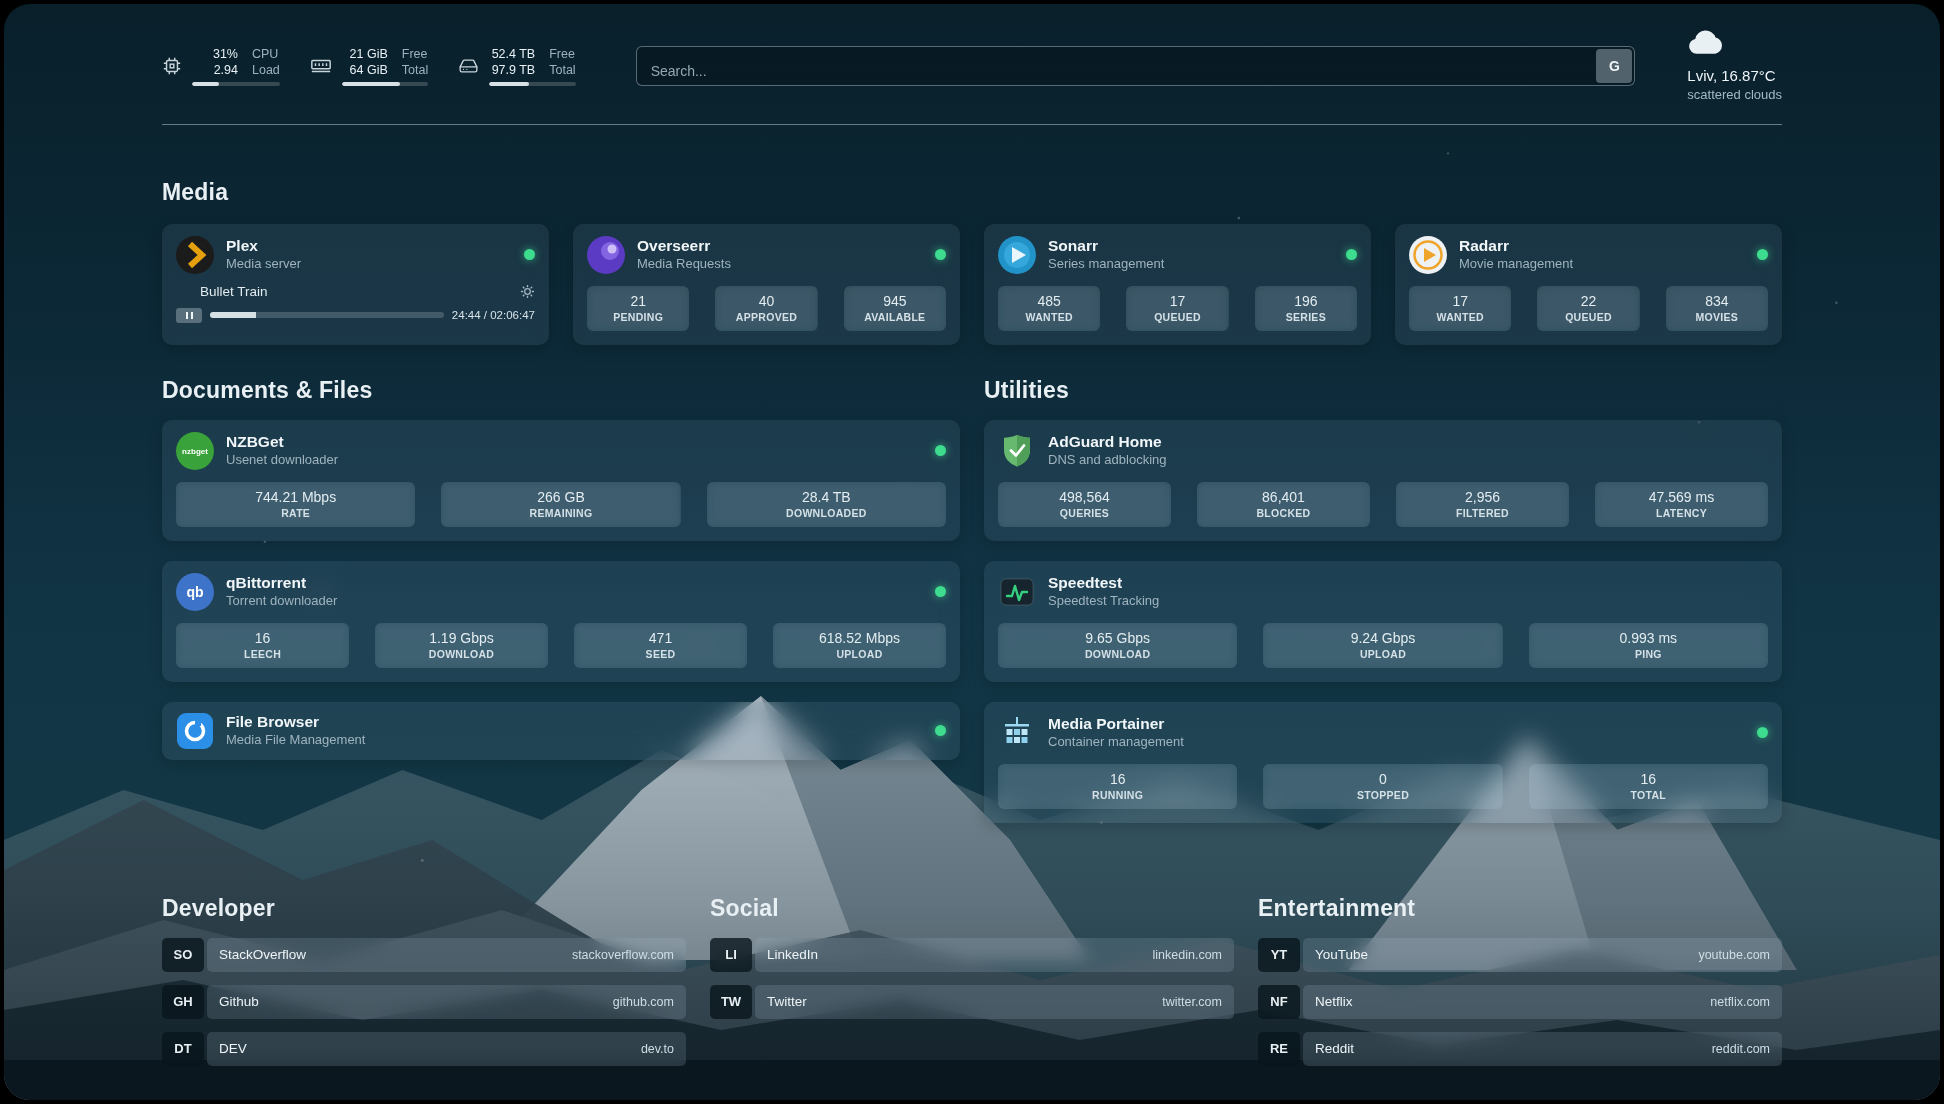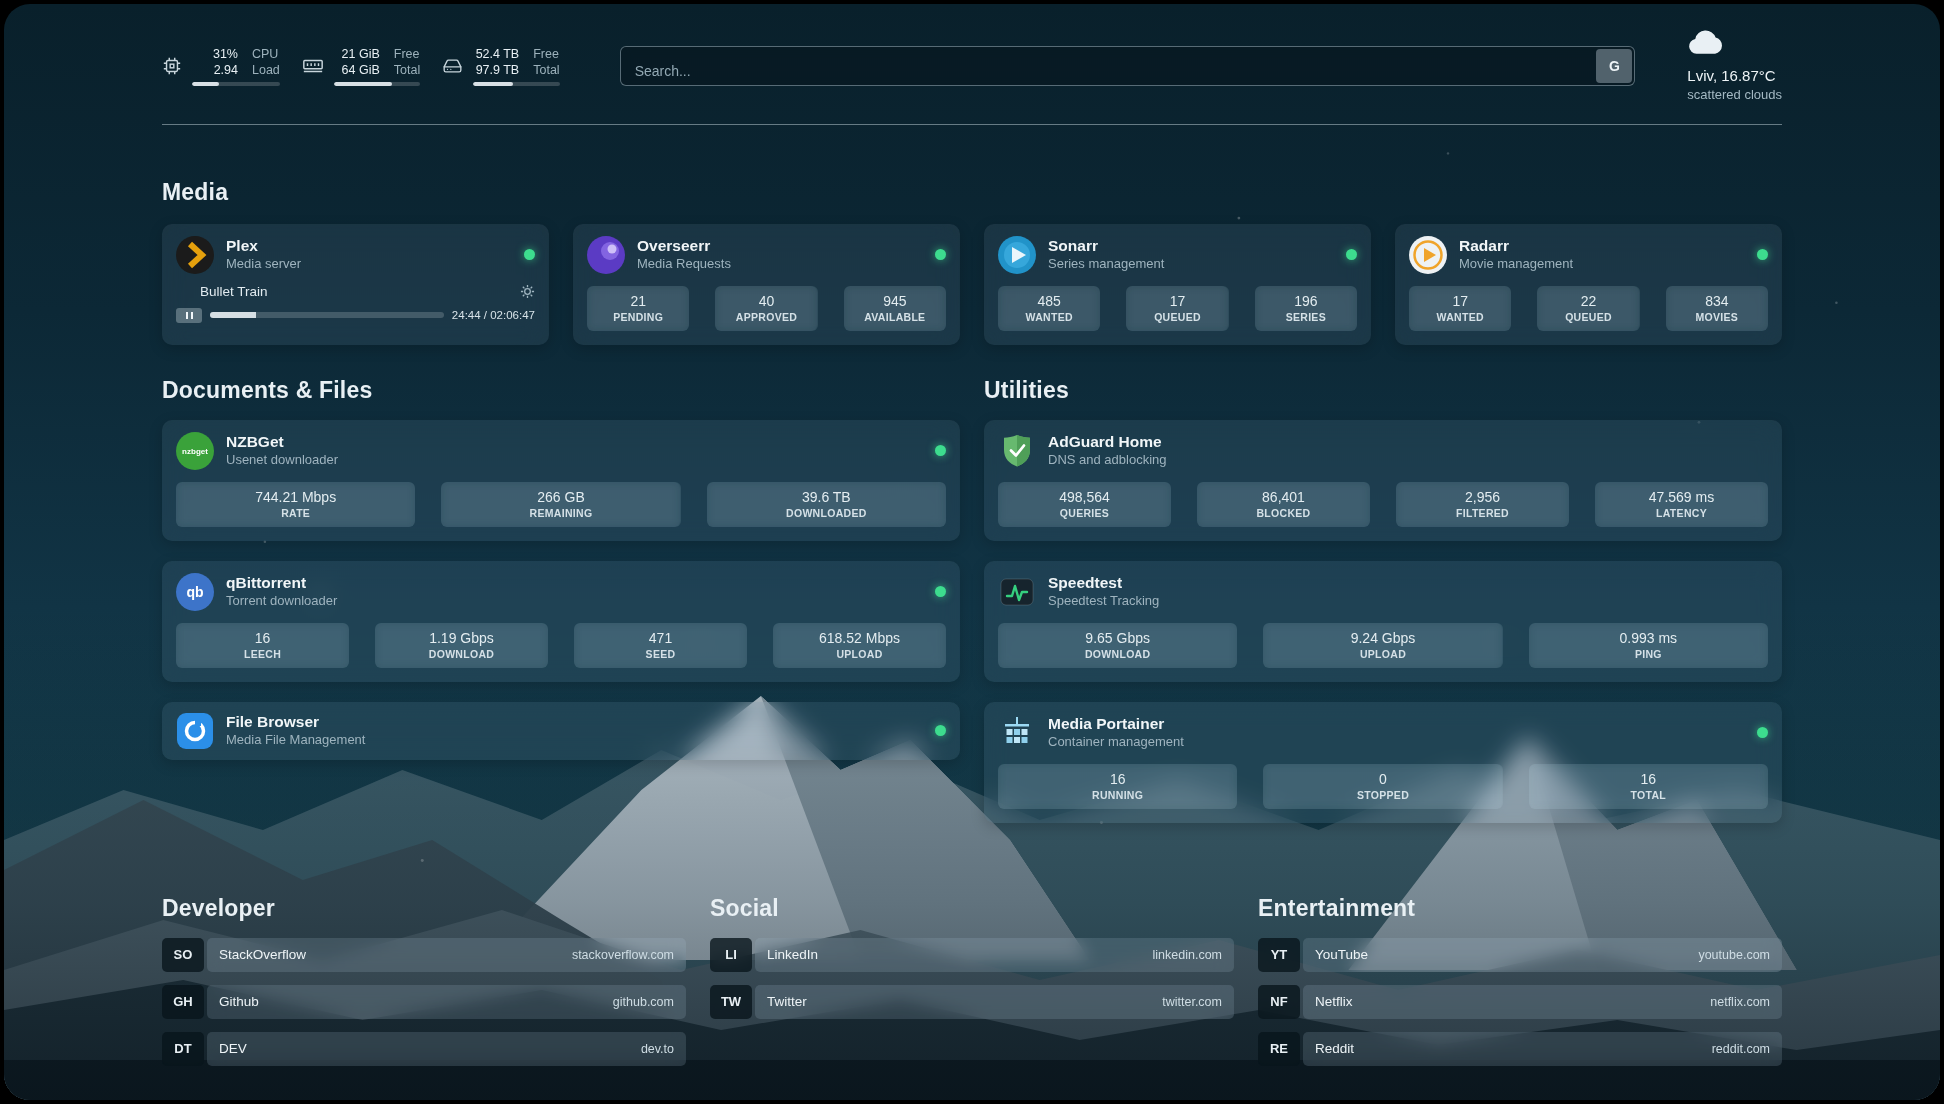--- a/index.html
+++ b/index.html
@@ -9,21 +9,21 @@
   .page { position:absolute; inset:4px; border-radius:26px; overflow:hidden;
     background: linear-gradient(180deg,#09202b 0%, #0c2836 28%, #113445 55%, #153f4e 78%, #153e4d 100%); }
   .bg-mtn { position:absolute; left:0; bottom:0; width:100%; height:560px; pointer-events:none; }
   .bg-stars { position:absolute; inset:0; pointer-events:none; }
   .bg-tint { position:absolute; inset:0; pointer-events:none;
     background: linear-gradient(180deg, rgba(8,25,35,0) 55%, rgba(10,28,37,0.30) 82%, rgba(6,16,23,0.55) 100%); }
   .content { position:relative; width:1620px; margin:0 auto; height:100%; }
 
   
   .topbar { display:flex; align-items:center; padding-top:24px; }
-  .res-group { display:flex; gap:22px; }
+  .res-group { display:flex; gap:30px; }
   .res { display:flex; gap:10px; align-items:center; }
   .res-icon { color:#c8d5dc; display:flex; align-items:center; }
   .res-body { display:flex; flex-direction:column; gap:4px; }
   .res-cols { display:flex; gap:14px; }
   .res-col { display:flex; flex-direction:column; line-height:1.3; font-size:12.5px; }
   .res-col.vals { color:#e8f0f4; align-items:flex-end; min-width:46px; }
   .res-col.labs { color:#9db2bc; }
   .res-bar { height:4px; border-radius:2px; background:rgba(255,255,255,0.18); overflow:hidden; }
   .res-bar-fill { height:100%; background:#d8e0e5; border-radius:2px; }
 
@@ -389,21 +389,21 @@
             <div class="stats">
               <div class="stat">
                 <div class="stat-v">744.21 Mbps</div>
                 <div class="stat-l">RATE</div>
               </div>
               <div class="stat">
                 <div class="stat-v">266 GB</div>
                 <div class="stat-l">REMAINING</div>
               </div>
               <div class="stat">
-                <div class="stat-v">39.6 TB</div>
+                <div class="stat-v">28.4 TB</div>
                 <div class="stat-l">DOWNLOADED</div>
               </div>
             </div>
           </div>
 
           <div class="card">
             <div class="svc-head">
               <span class="svc-icon">
                 <svg viewBox="0 0 38 38">
                   <circle cx="19" cy="19" r="19" fill="#3d74c9"></circle>

